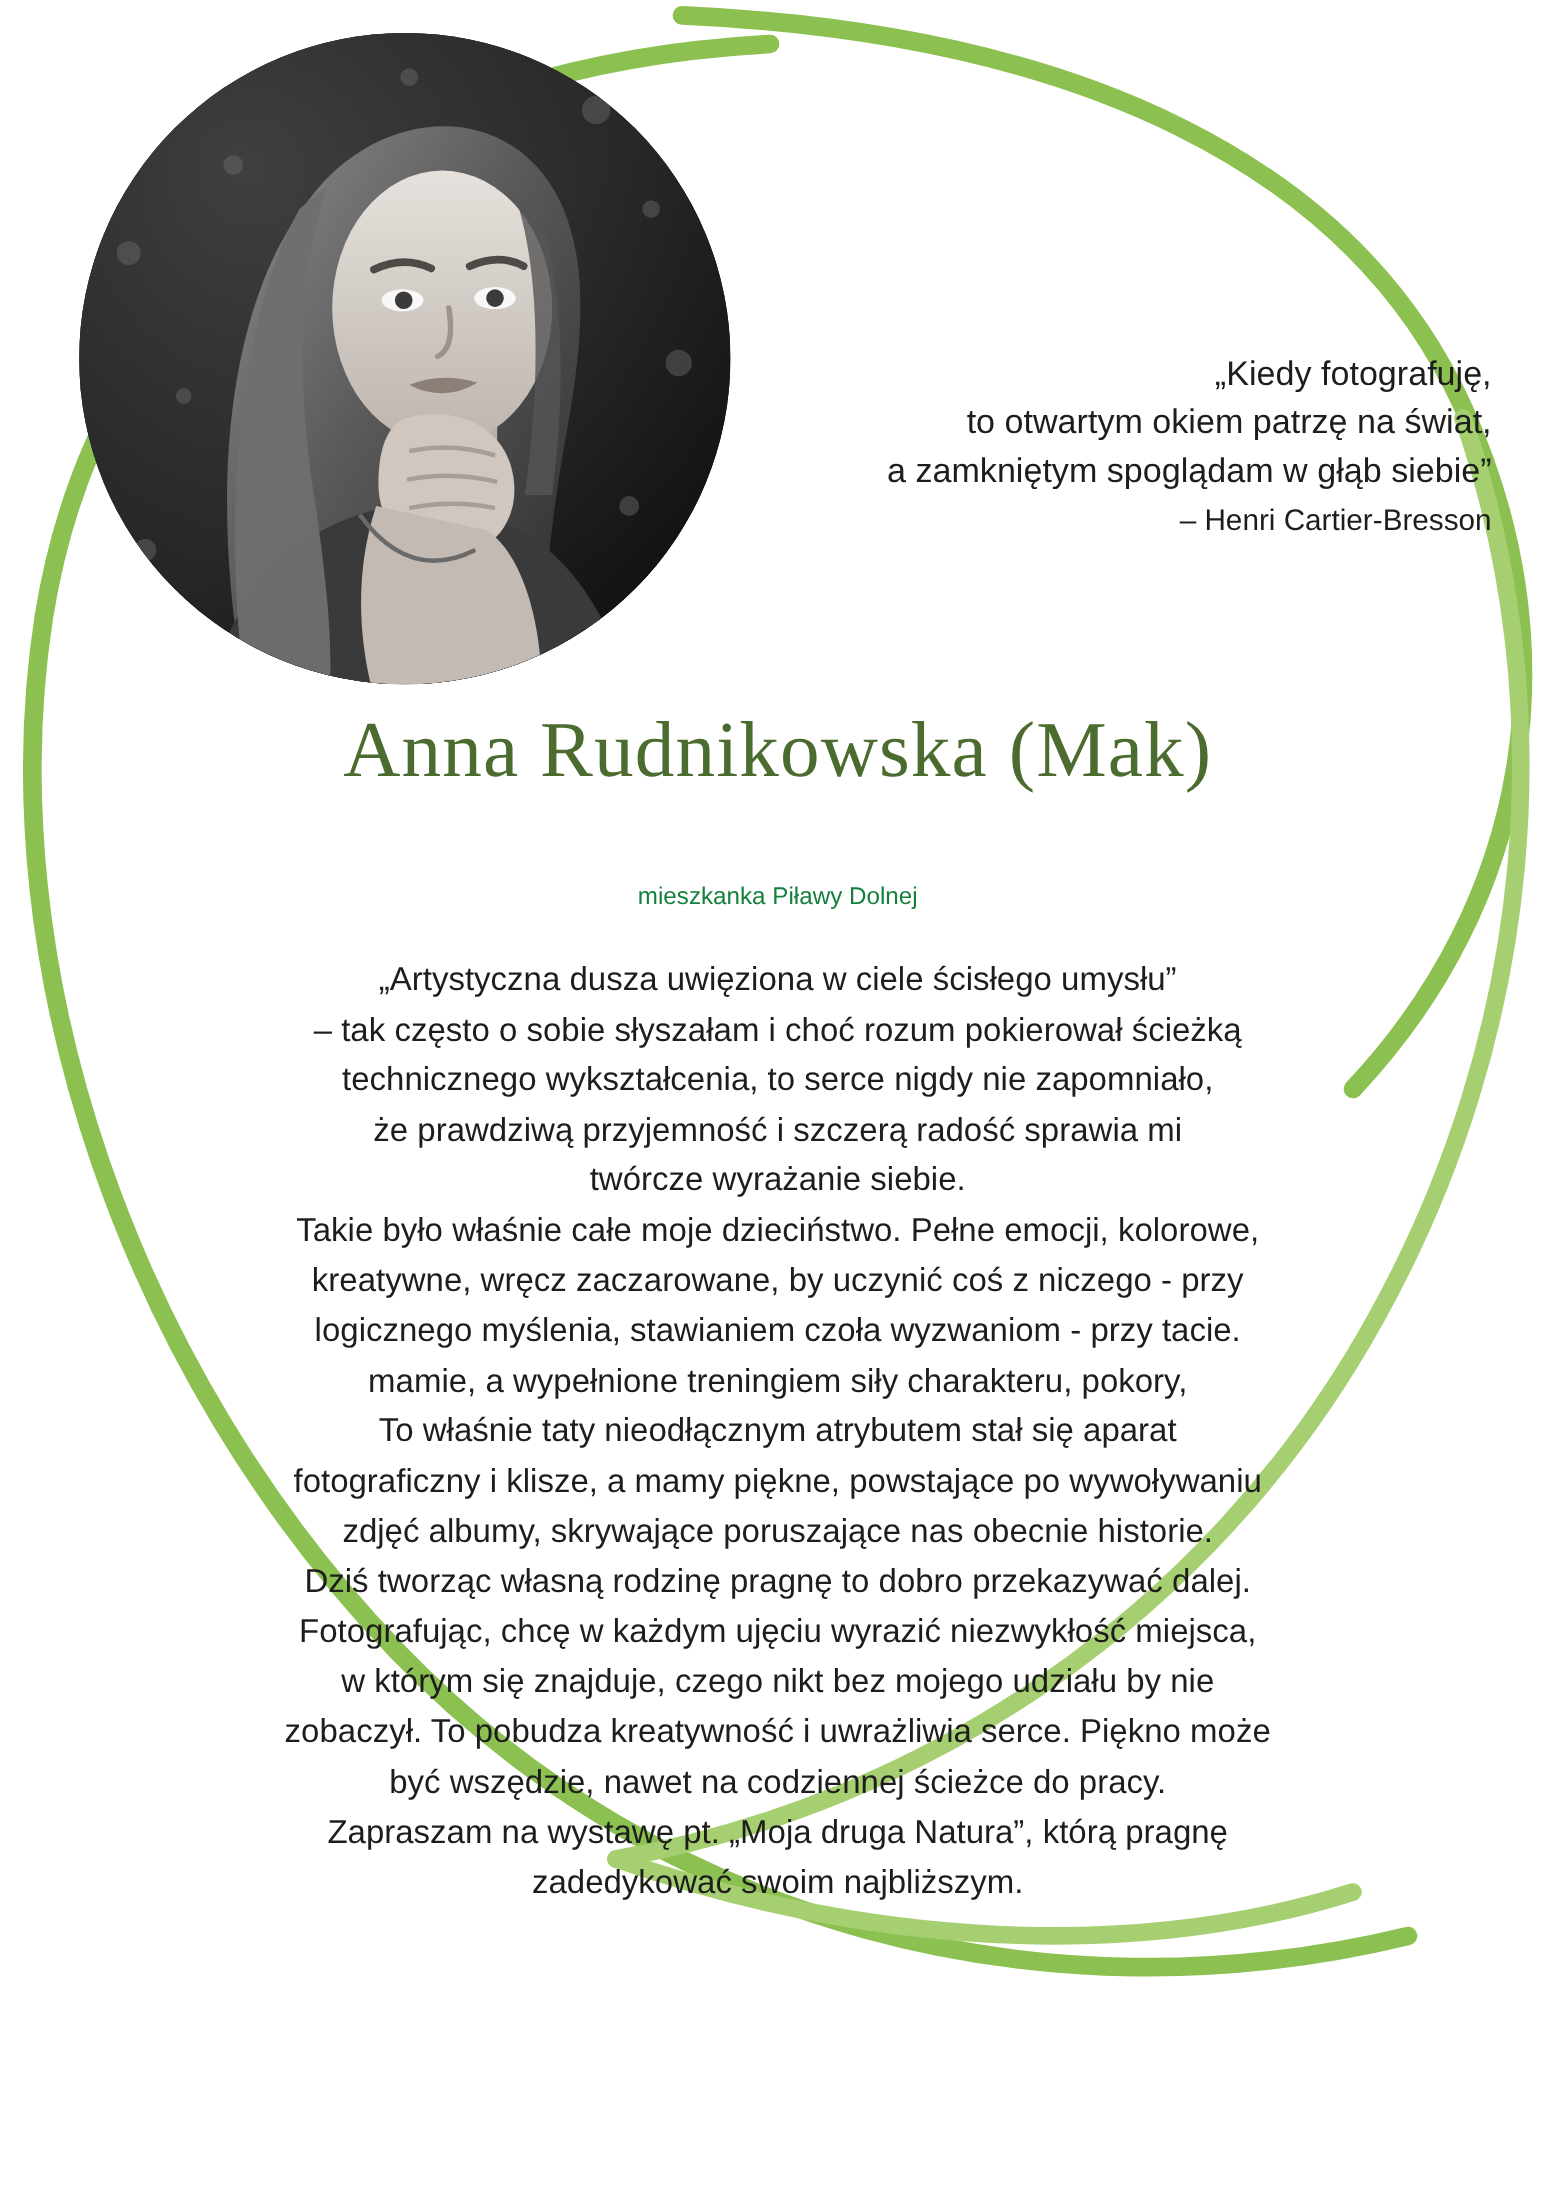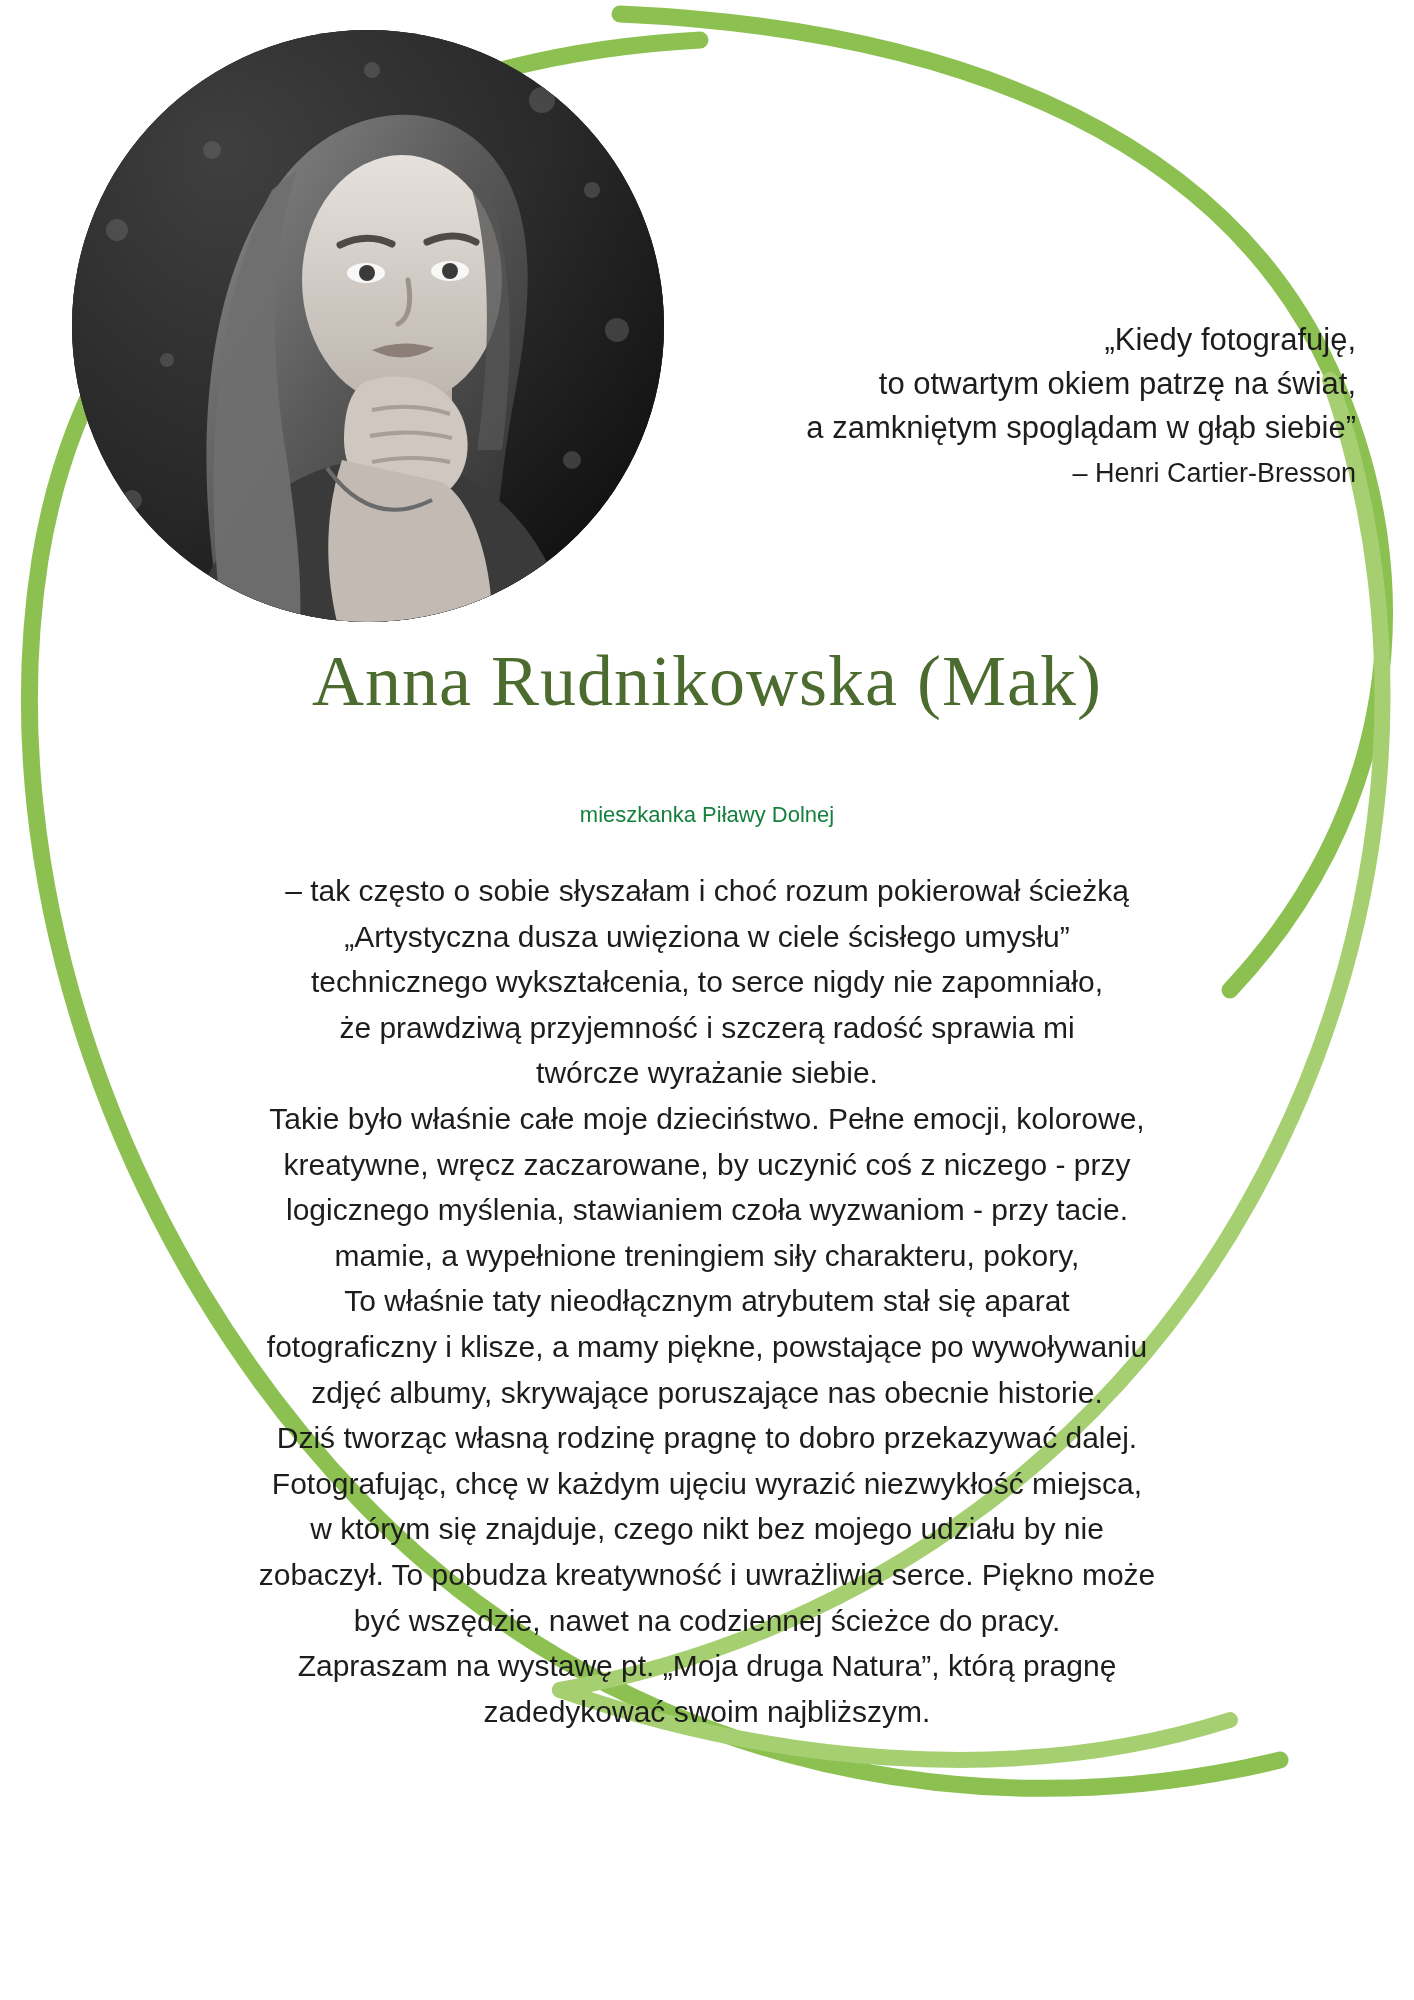--- a/index.html
+++ b/index.html
@@ -188,22 +188,22 @@
     <div class="quote-line">„Kiedy fotografuję,</div>
     <div class="quote-line">to otwartym okiem patrzę na świat,</div>
     <div class="quote-line">a zamkniętym spoglądam w głąb siebie”</div>
     <div class="quote-author">– Henri Cartier-Bresson</div>
   </div>
 
   <div class="name">Anna Rudnikowska (Mak)</div>
   <div class="subtitle">mieszkanka Piławy Dolnej</div>
 
   <div class="body-text">
+    <p>„Artystyczna dusza uwięziona w ciele ścisłego umysłu”</p>
     <p>– tak często o sobie słyszałam i choć rozum pokierował ścieżką</p>
-    <p>„Artystyczna dusza uwięziona w ciele ścisłego umysłu”</p>
     <p>technicznego wykształcenia, to serce nigdy nie zapomniało,</p>
     <p>że prawdziwą przyjemność i szczerą radość sprawia mi</p>
     <p>twórcze wyrażanie siebie.</p>
     <p>Takie było właśnie całe moje dzieciństwo. Pełne emocji, kolorowe,</p>
     <p>kreatywne, wręcz zaczarowane, by uczynić coś z niczego - przy</p>
     <p>logicznego myślenia, stawianiem czoła wyzwaniom - przy tacie.</p>
     <p>mamie, a wypełnione treningiem siły charakteru, pokory,</p>
     <p>To właśnie taty nieodłącznym atrybutem stał się aparat</p>
     <p>fotograficzny i klisze, a mamy piękne, powstające po wywoływaniu</p>
     <p>zdjęć albumy, skrywające poruszające nas obecnie historie.</p>

